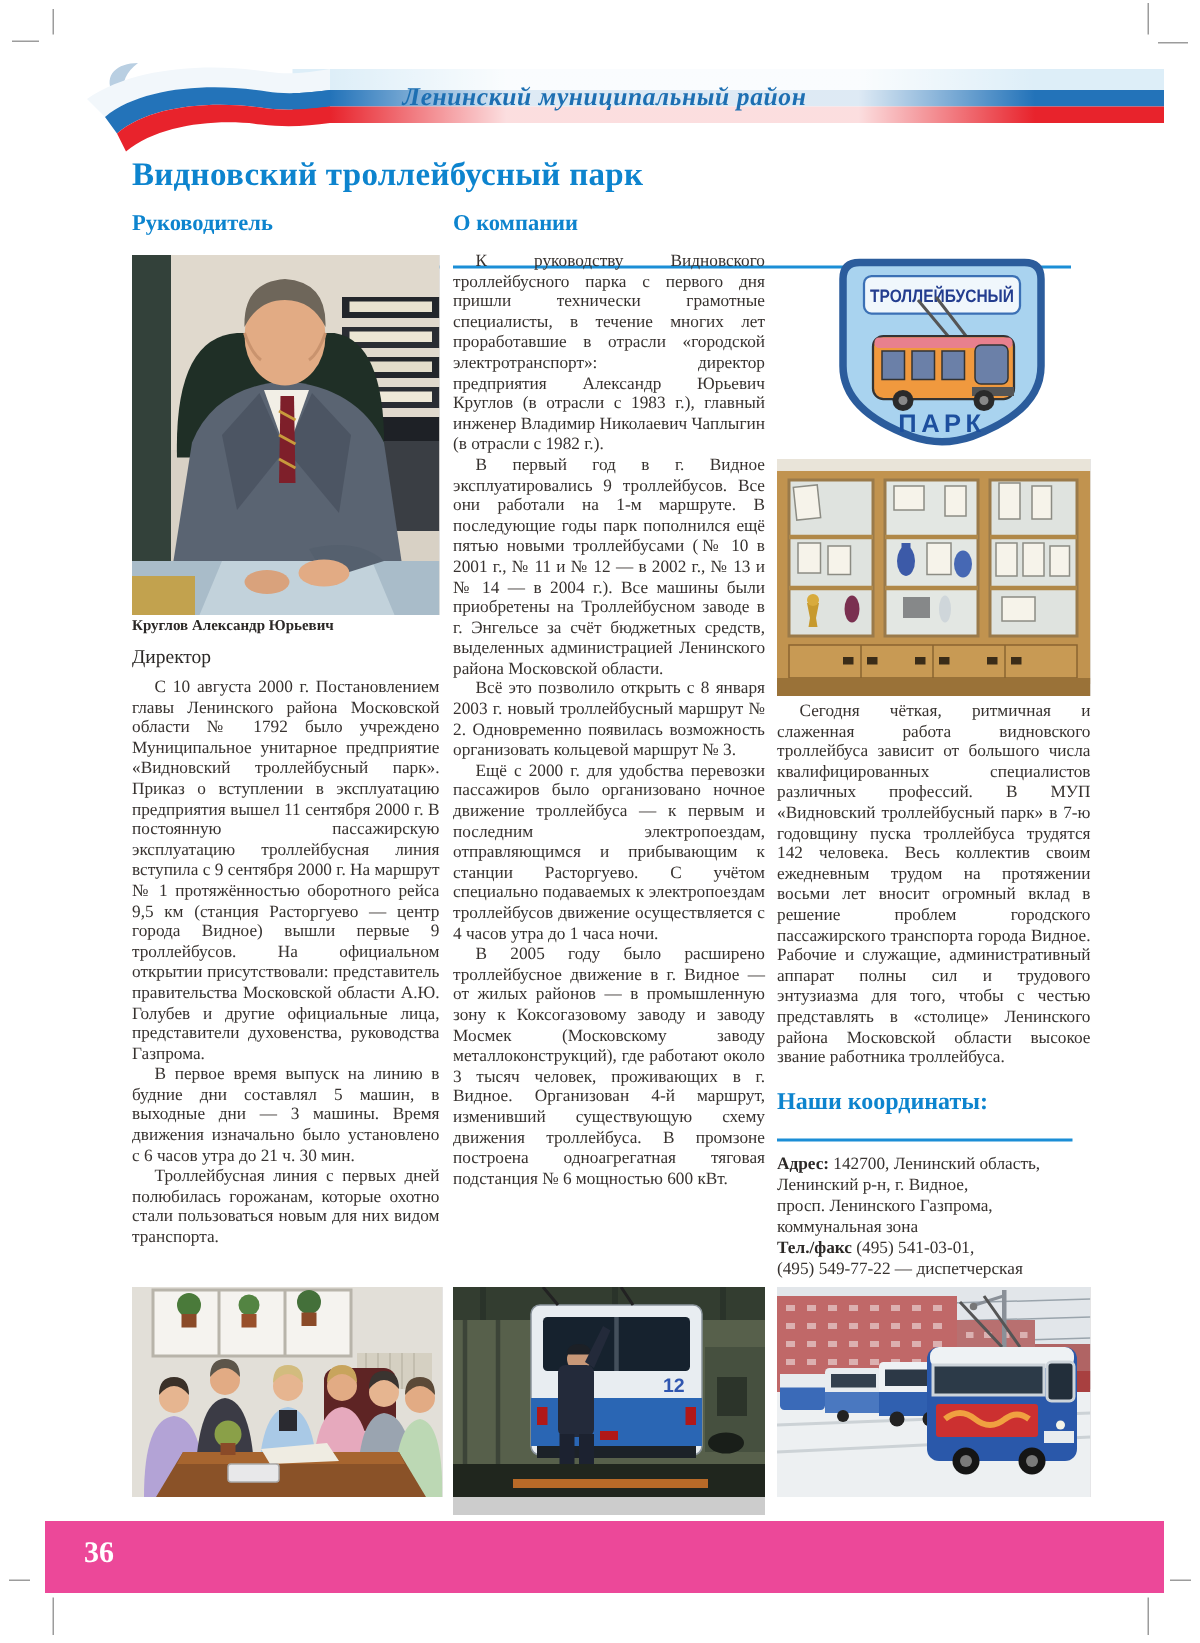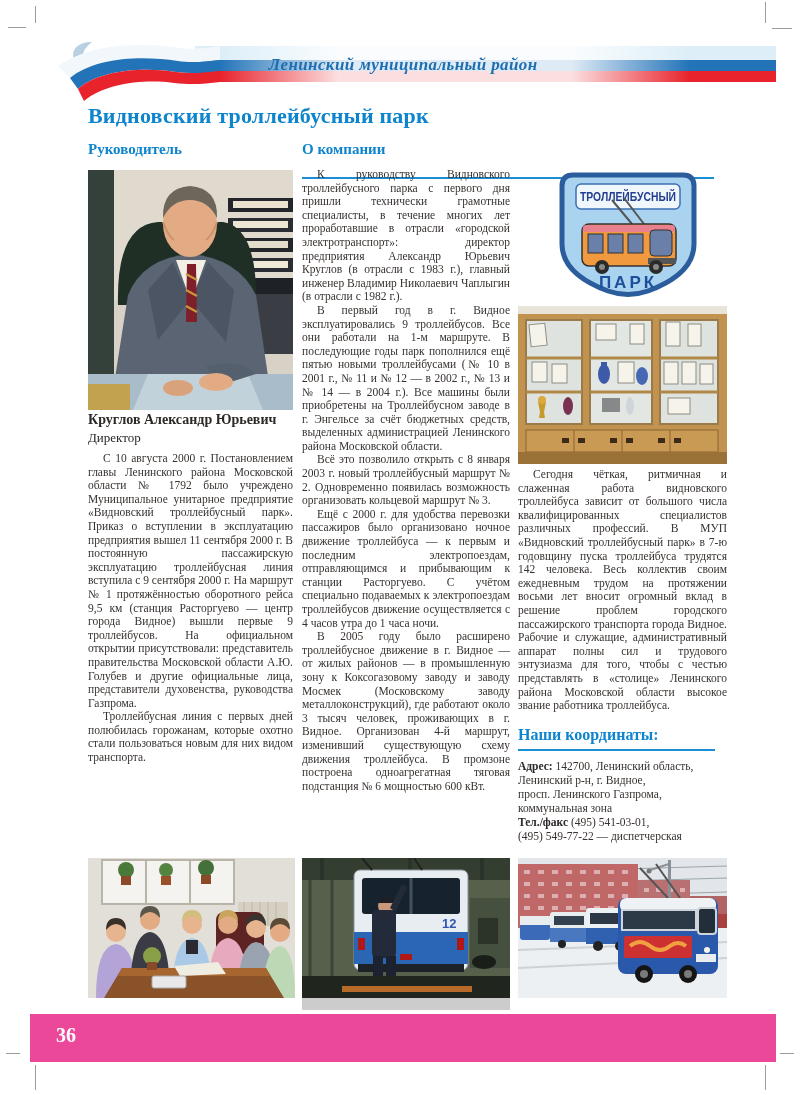--- a/index.html
+++ b/index.html
@@ -27,35 +27,35 @@
   .section-head{
     font-size:15px;font-weight:bold;color:#0d84ce;
     border-bottom:2px solid #1b8ed6;padding-bottom:19px;
   }
   .head-left{left:88px;top:141px;width:205px;}
   .head-mid{left:302px;top:141px;width:412px;}
 
   .photo-frame{overflow:hidden;background:#ccc;}
   .photo-frame svg{display:block;}
 
-  .caption-name{left:88px;top:412px;width:205px;font-size:14px;font-weight:bold;color:#2b2826;}
+  .caption-name{left:88px;top:412px;width:205px;font-size:10px;font-weight:bold;color:#2b2826;}
   .caption-role{left:88px;top:430px;width:205px;font-size:13px;color:#2b2826;}
 
   .col-text p{
     margin:0;text-indent:15px;text-align:justify;
     font-size:11.5px;line-height:13.6px;color:#37322f;
   }
   .txt-left{left:88px;top:452px;width:205px;}
   .txt-mid{left:302px;top:168px;width:208px;}
   .txt-right{left:518px;top:468px;width:209px;}
 
   .contacts{left:518px;top:726px;width:209px;}
   .contacts-head{
     font-size:16px;font-weight:bold;color:#0d84ce;
-    border-bottom:2px solid #1b8ed6;padding-bottom:5px;width:197px;
+    border-bottom:2px solid #1b8ed6;padding-bottom:15px;width:197px;
   }
   .contacts-body{margin-top:8px;font-size:11.5px;line-height:14px;color:#37322f;}
   .contacts-body b{color:#2b2826;}
 
   .footer-band{left:30px;top:1014px;width:746px;height:48px;background:#ec4899;}
   .page-num{color:#ffffff;font-size:20px;font-weight:bold;margin:10px 0 0 26px;}
 </style>
 </head>
 <body>
 
@@ -140,20 +140,21 @@
     <ellipse cx="90" cy="218" rx="15" ry="8" fill="#d9a27c"></ellipse>
     <rect x="0" y="214" width="42" height="26" fill="#c2a24e"></rect>
   </svg>
 </div>
 
 <div class="abs caption-name">Круглов Александр Юрьевич</div>
 <div class="abs caption-role">Директор</div>
 
 <div class="abs col-text txt-left">
   <p>С 10 августа 2000 г. Постановлением главы Ленинского района Московской области № 1792 было учреждено Муниципальное унитарное предприятие «Видновский троллейбусный парк». Приказ о вступлении в эксплуатацию предприятия вышел 11 сентября 2000 г. В постоянную пассажирскую эксплуатацию троллейбусная линия вступила с 9 сентября 2000 г. На маршрут № 1 протяжённостью оборотного рейса 9,5 км (станция Расторгуево — центр города Видное) вышли первые 9 троллейбусов. На официальном открытии присутствовали: представитель правительства Московской области А.Ю. Голубев и другие официальные лица, представители духовенства, руководства Газпрома.</p>
+  <p>В первое время выпуск на линию в будние дни составлял 5 машин, в выходные дни — 3 машины. Время движения изначально было установлено с 6 часов утра до 21 ч. 30 мин.</p>
   <p>Троллейбусная линия с первых дней полюбилась горожанам, которые охотно стали пользоваться новым для них видом транспорта.</p>
 </div>
 
 <div class="abs col-text txt-mid">
   <p>К руководству Видновского троллейбусного парка с первого дня пришли технически грамотные специалисты, в течение многих лет проработавшие в отрасли «городской электротранспорт»: директор предприятия Александр Юрьевич Круглов (в отрасли с 1983 г.), главный инженер Владимир Николаевич Чаплыгин (в отрасли с 1982 г.).</p>
   <p>В первый год в г. Видное эксплуатировались 9 троллейбусов. Все они работали на 1-м маршруте. В последующие годы парк пополнился ещё пятью новыми троллейбусами (№ 10 в 2001 г., № 11 и № 12 — в 2002 г., № 13 и № 14 — в 2004 г.). Все машины были приобретены на Троллейбусном заводе в г. Энгельсе за счёт бюджетных средств, выделенных администрацией Ленинского района Московской области.</p>
   <p>Всё это позволило открыть с 8 января 2003 г. новый троллейбусный маршрут № 2. Одновременно появилась возможность организовать кольцевой маршрут № 3.</p>
   <p>Ещё с 2000 г. для удобства перевозки пассажиров было организовано ночное движение троллейбуса — к первым и последним электропоездам, отправляющимся и прибывающим к станции Расторгуево. С учётом специально подаваемых к электропоездам троллейбусов движение осуществляется с 4 часов утра до 1 часа ночи.</p>
   <p>В 2005 году было расширено троллейбусное движение в г. Видное — от жилых районов — в промышленную зону к Коксогазовому заводу и заводу Мосмек (Московскому заводу металлоконструкций), где работают около 3 тысяч человек, проживающих в г. Видное. Организован 4-й маршрут, изменивший существующую схему движения троллейбуса. В промзоне построена одноагрегатная тяговая подстанция № 6 мощностью 600 кВт.</p>
 </div>

